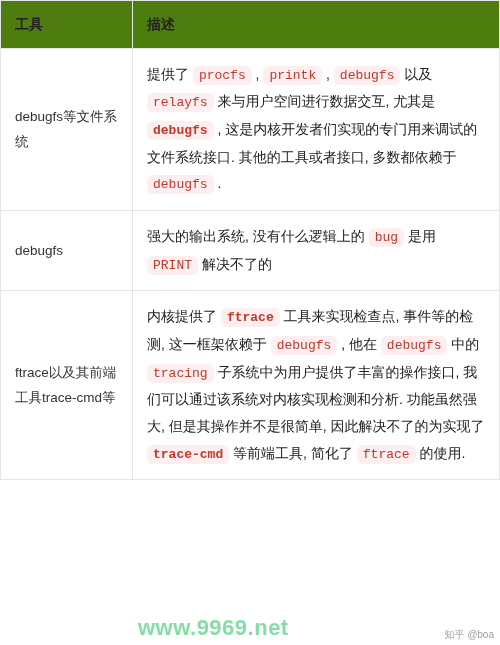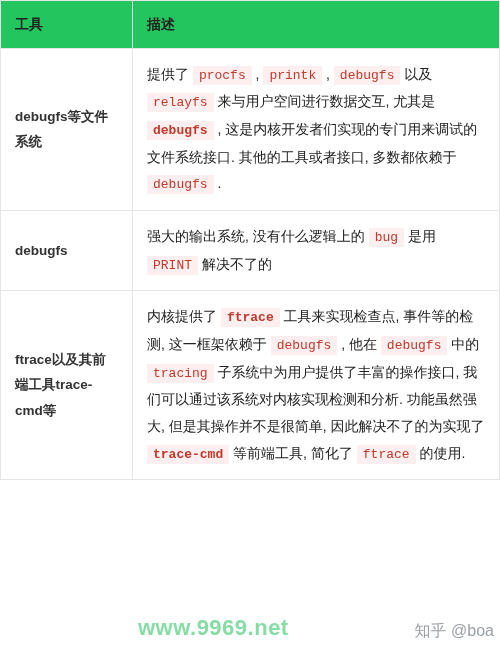--- a/index.html
+++ b/index.html
@@ -21,62 +21,61 @@
   th, td {
     border: 1px solid #e5e5e5;
     text-align: left;
     vertical-align: middle;
     padding: 12px 14px;
     line-height: 1.9;
     word-wrap: break-word;
     word-break: break-word;
   }
   th {
-    background: #22c55e;
+    background: #4d7c0f;
     font-weight: 600;
     color: #222;
     padding: 10px 14px;
   }
   col.tool-col { width: 132px; }
   td.tool-cell {
     color: #333;
     font-size: 13.5px;
-    font-weight: bold;
   }
   td.desc-cell {
     color: #222;
     font-size: 14px;
   }
   code {
     font-family: Menlo, Monaco, Consolas, "Courier New", monospace;
     background: #fdeef0;
     color: #c0392b;
     padding: 2px 6px;
-    border-radius: 0;
+    border-radius: 6px;
     font-size: 13px;
   }
   code.bold, strong code { font-weight: 700; }
   strong { font-weight: 400; }
   .watermark {
     position: absolute;
     left: 138px;
     bottom: 4px;
     font-size: 22px;
     font-weight: 700;
     color: #23c15a;
     opacity: 0.55;
     letter-spacing: 0.5px;
     z-index: 5;
     pointer-events: none;
   }
   .attrib {
     position: absolute;
     right: 6px;
     bottom: 3px;
-    font-size: 16px;
+    font-size: 10px;
     color: #9aa0a6;
     z-index: 5;
   }
 </style>
 </head>
 <body>
 
 <table>
   <colgroup>
     <col class="tool-col">

